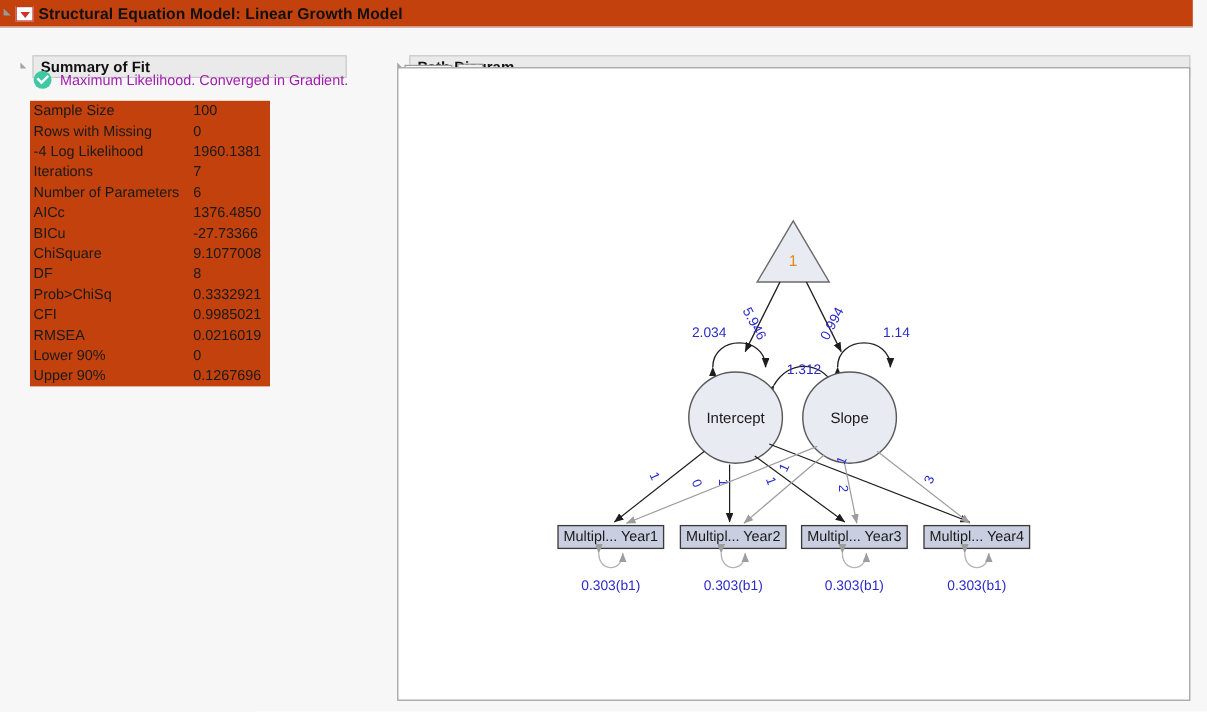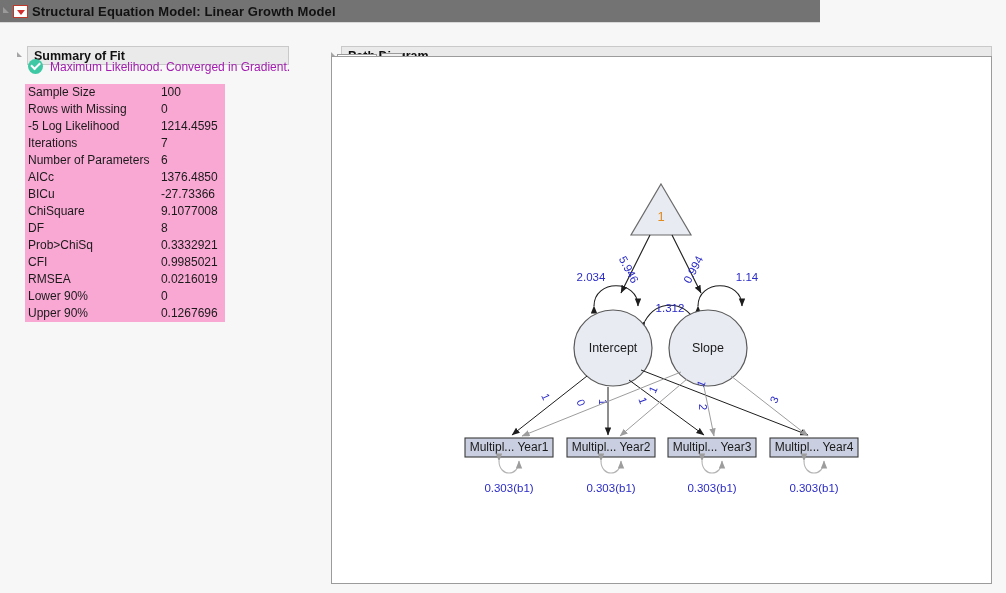--- a/index.html
+++ b/index.html
@@ -7,22 +7,22 @@
     width:1006px;height:593px;
     background:#f7f7f7;
     font-family:"Liberation Sans", sans-serif;
     font-size:12px;
     color:#1a1a1a;
     overflow:hidden;
     position:relative;
   }
   
   .titlebar{
-    position:absolute;left:0;top:0;width:820px;height:22px;
-    background:#737373;
+    position:absolute;left:0;top:0;width:994px;height:22px;
+    background:#c2410c;
     border-bottom:1px solid #d8d8d8;
     display:flex;align-items:center;
   }
   .disclosure{
     width:13px;height:22px;position:relative;flex:none;
   }
   .disclosure::after{
     content:"";position:absolute;left:3px;top:7px;
     width:0;height:0;
     border-left:6px solid #9a9a9a;
@@ -82,21 +82,21 @@
   }
   .check-icon::after{
     content:"";position:absolute;left:3.4px;top:3.4px;
     width:7px;height:3.6px;
     border-left:2px solid #fff;border-bottom:2px solid #fff;
     transform:rotate(-45deg);
   }
   .fit-table{
     position:absolute;left:25px;top:84px;
     width:200px;
-    background:#f9a8d4;
+    background:#c2410c;
     border-collapse:collapse;
   }
   .fit-table td{
     font-size:12px;color:#1a1a1a;
     padding:0 0 0 3px;height:17px;line-height:17px;
   }
   .fit-table td.v{padding-right:3px;}
 
   
   .toolbar{
@@ -174,22 +174,22 @@
   <tbody id="fit-body">
       <tr>
         <td>Sample Size</td>
         <td class="v">100</td>
       </tr>
       <tr>
         <td>Rows with Missing</td>
         <td class="v">0</td>
       </tr>
       <tr>
-        <td>-5 Log Likelihood</td>
-        <td class="v">1214.4595</td>
+        <td>-4 Log Likelihood</td>
+        <td class="v">1960.1381</td>
       </tr>
       <tr>
         <td>Iterations</td>
         <td class="v">7</td>
       </tr>
       <tr>
         <td>Number of Parameters</td>
         <td class="v">6</td>
       </tr>
       <tr>

